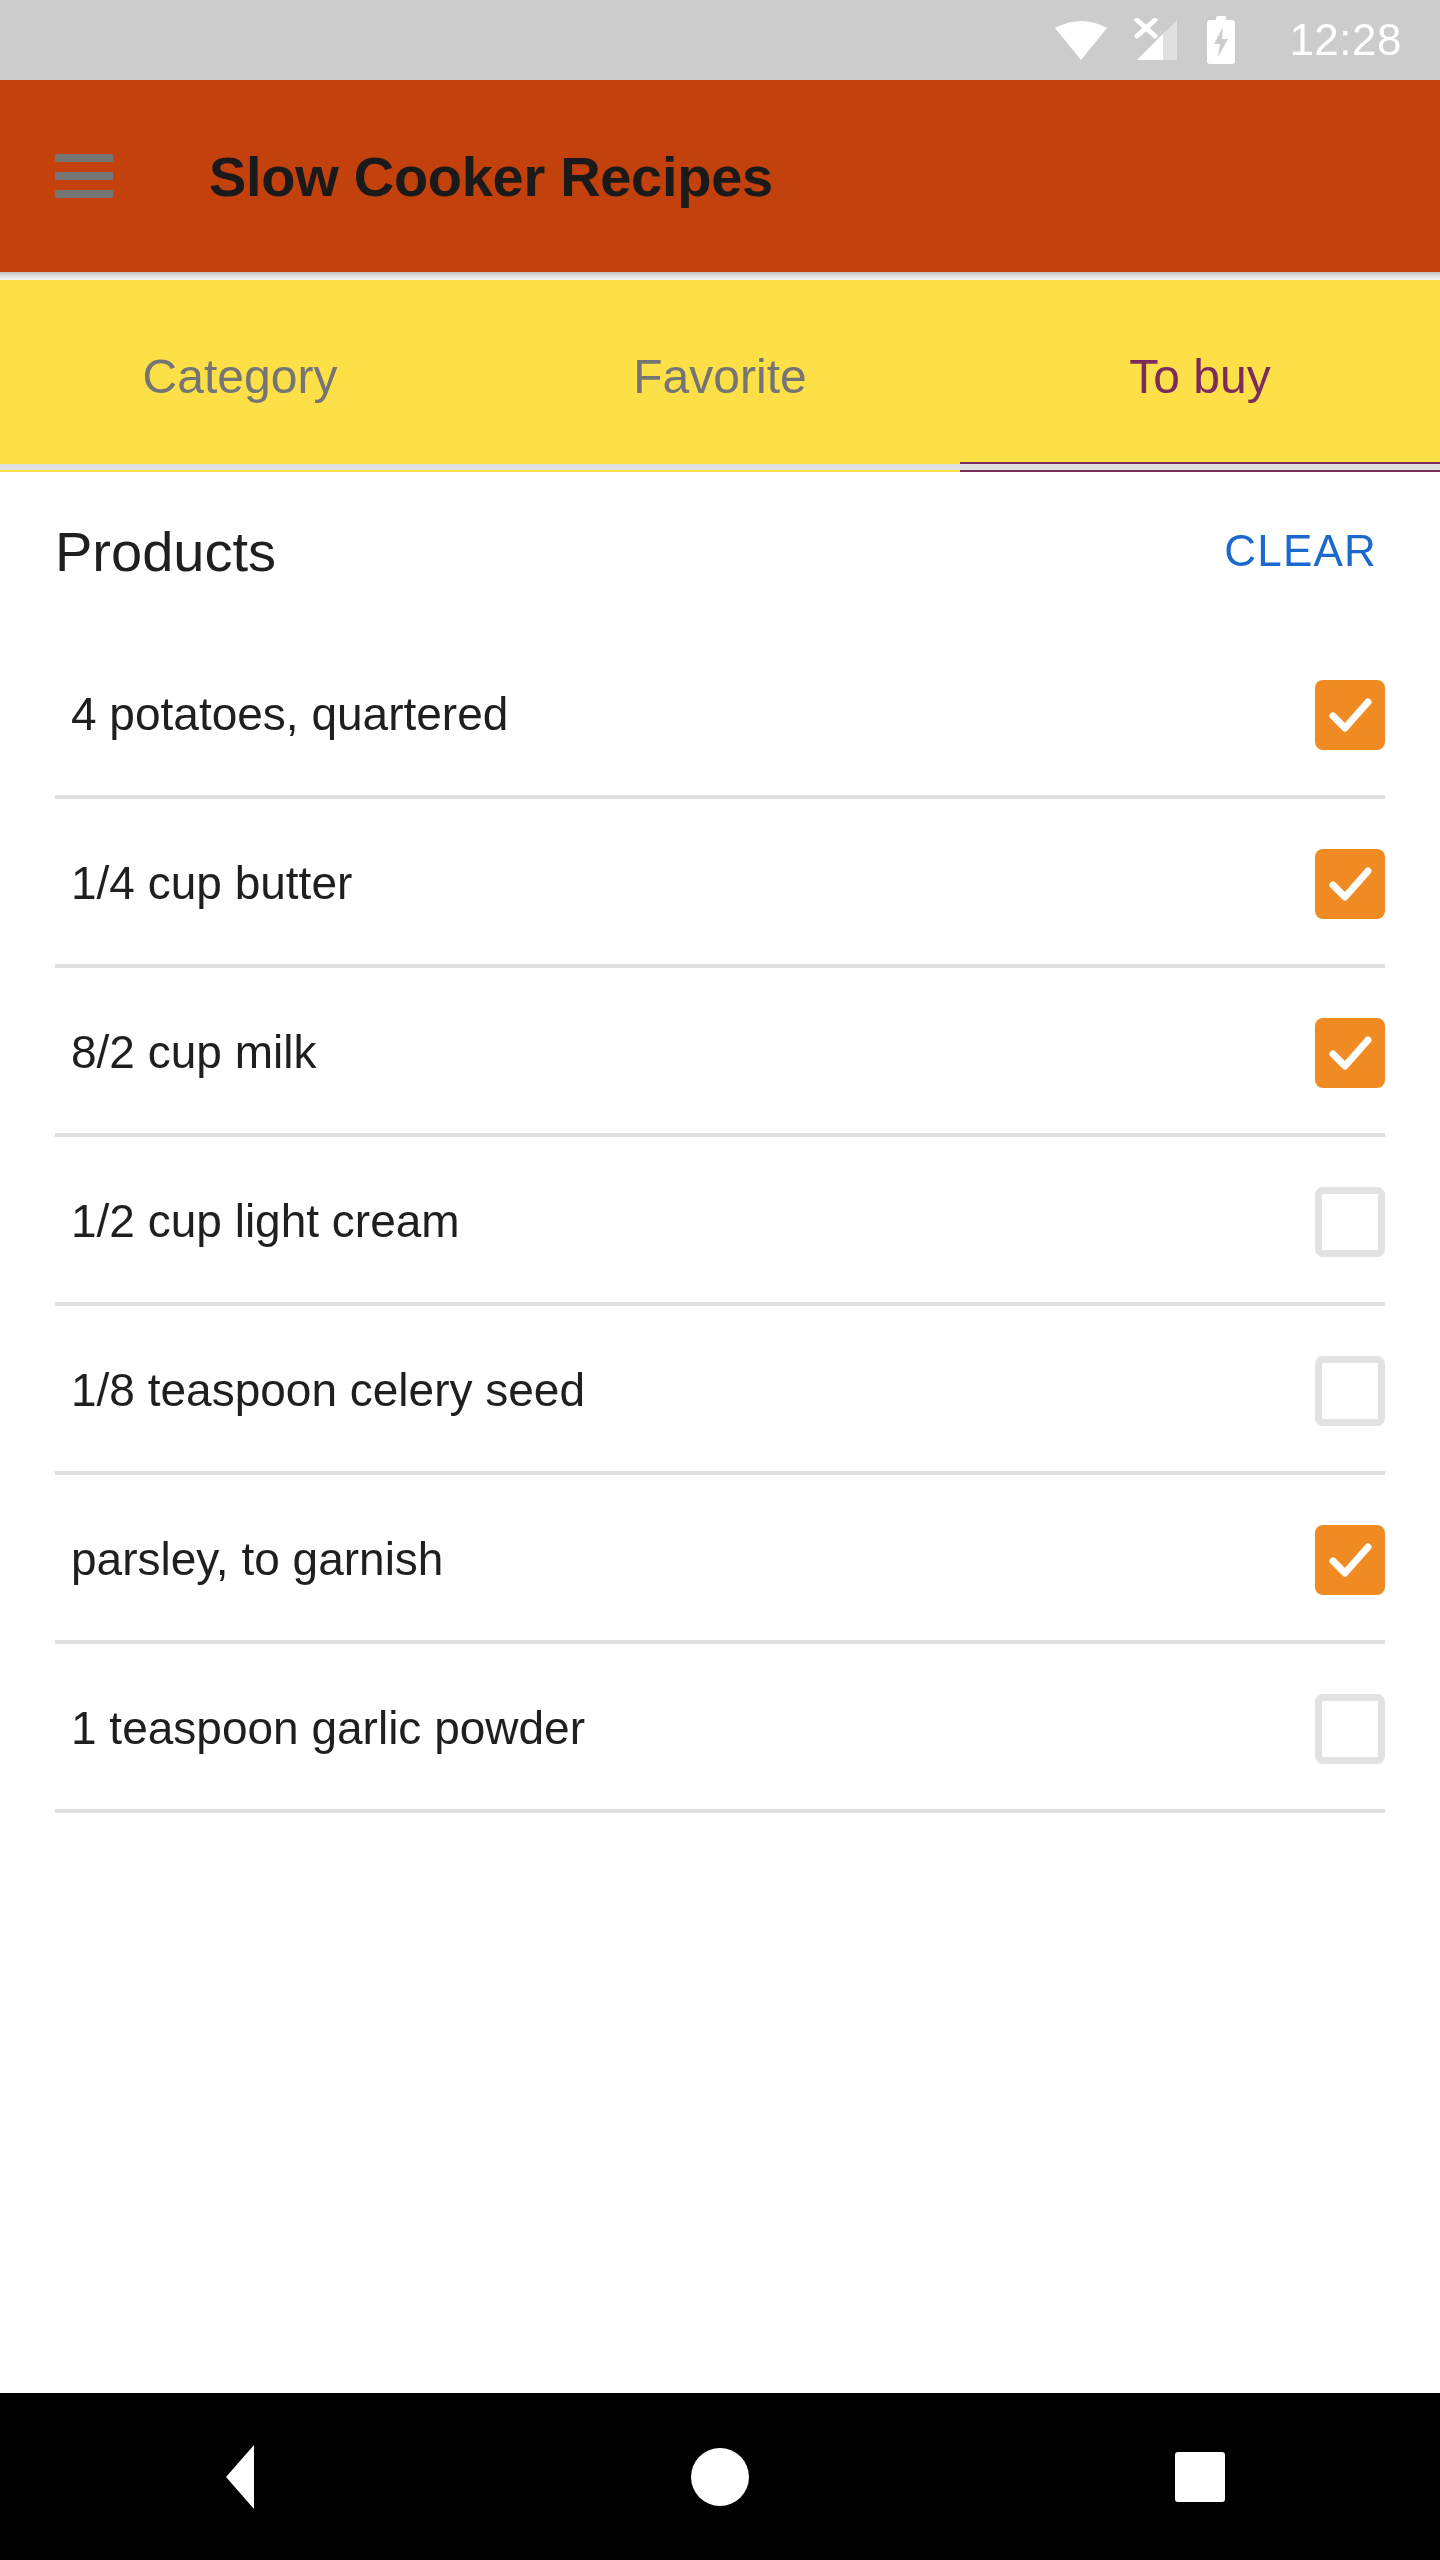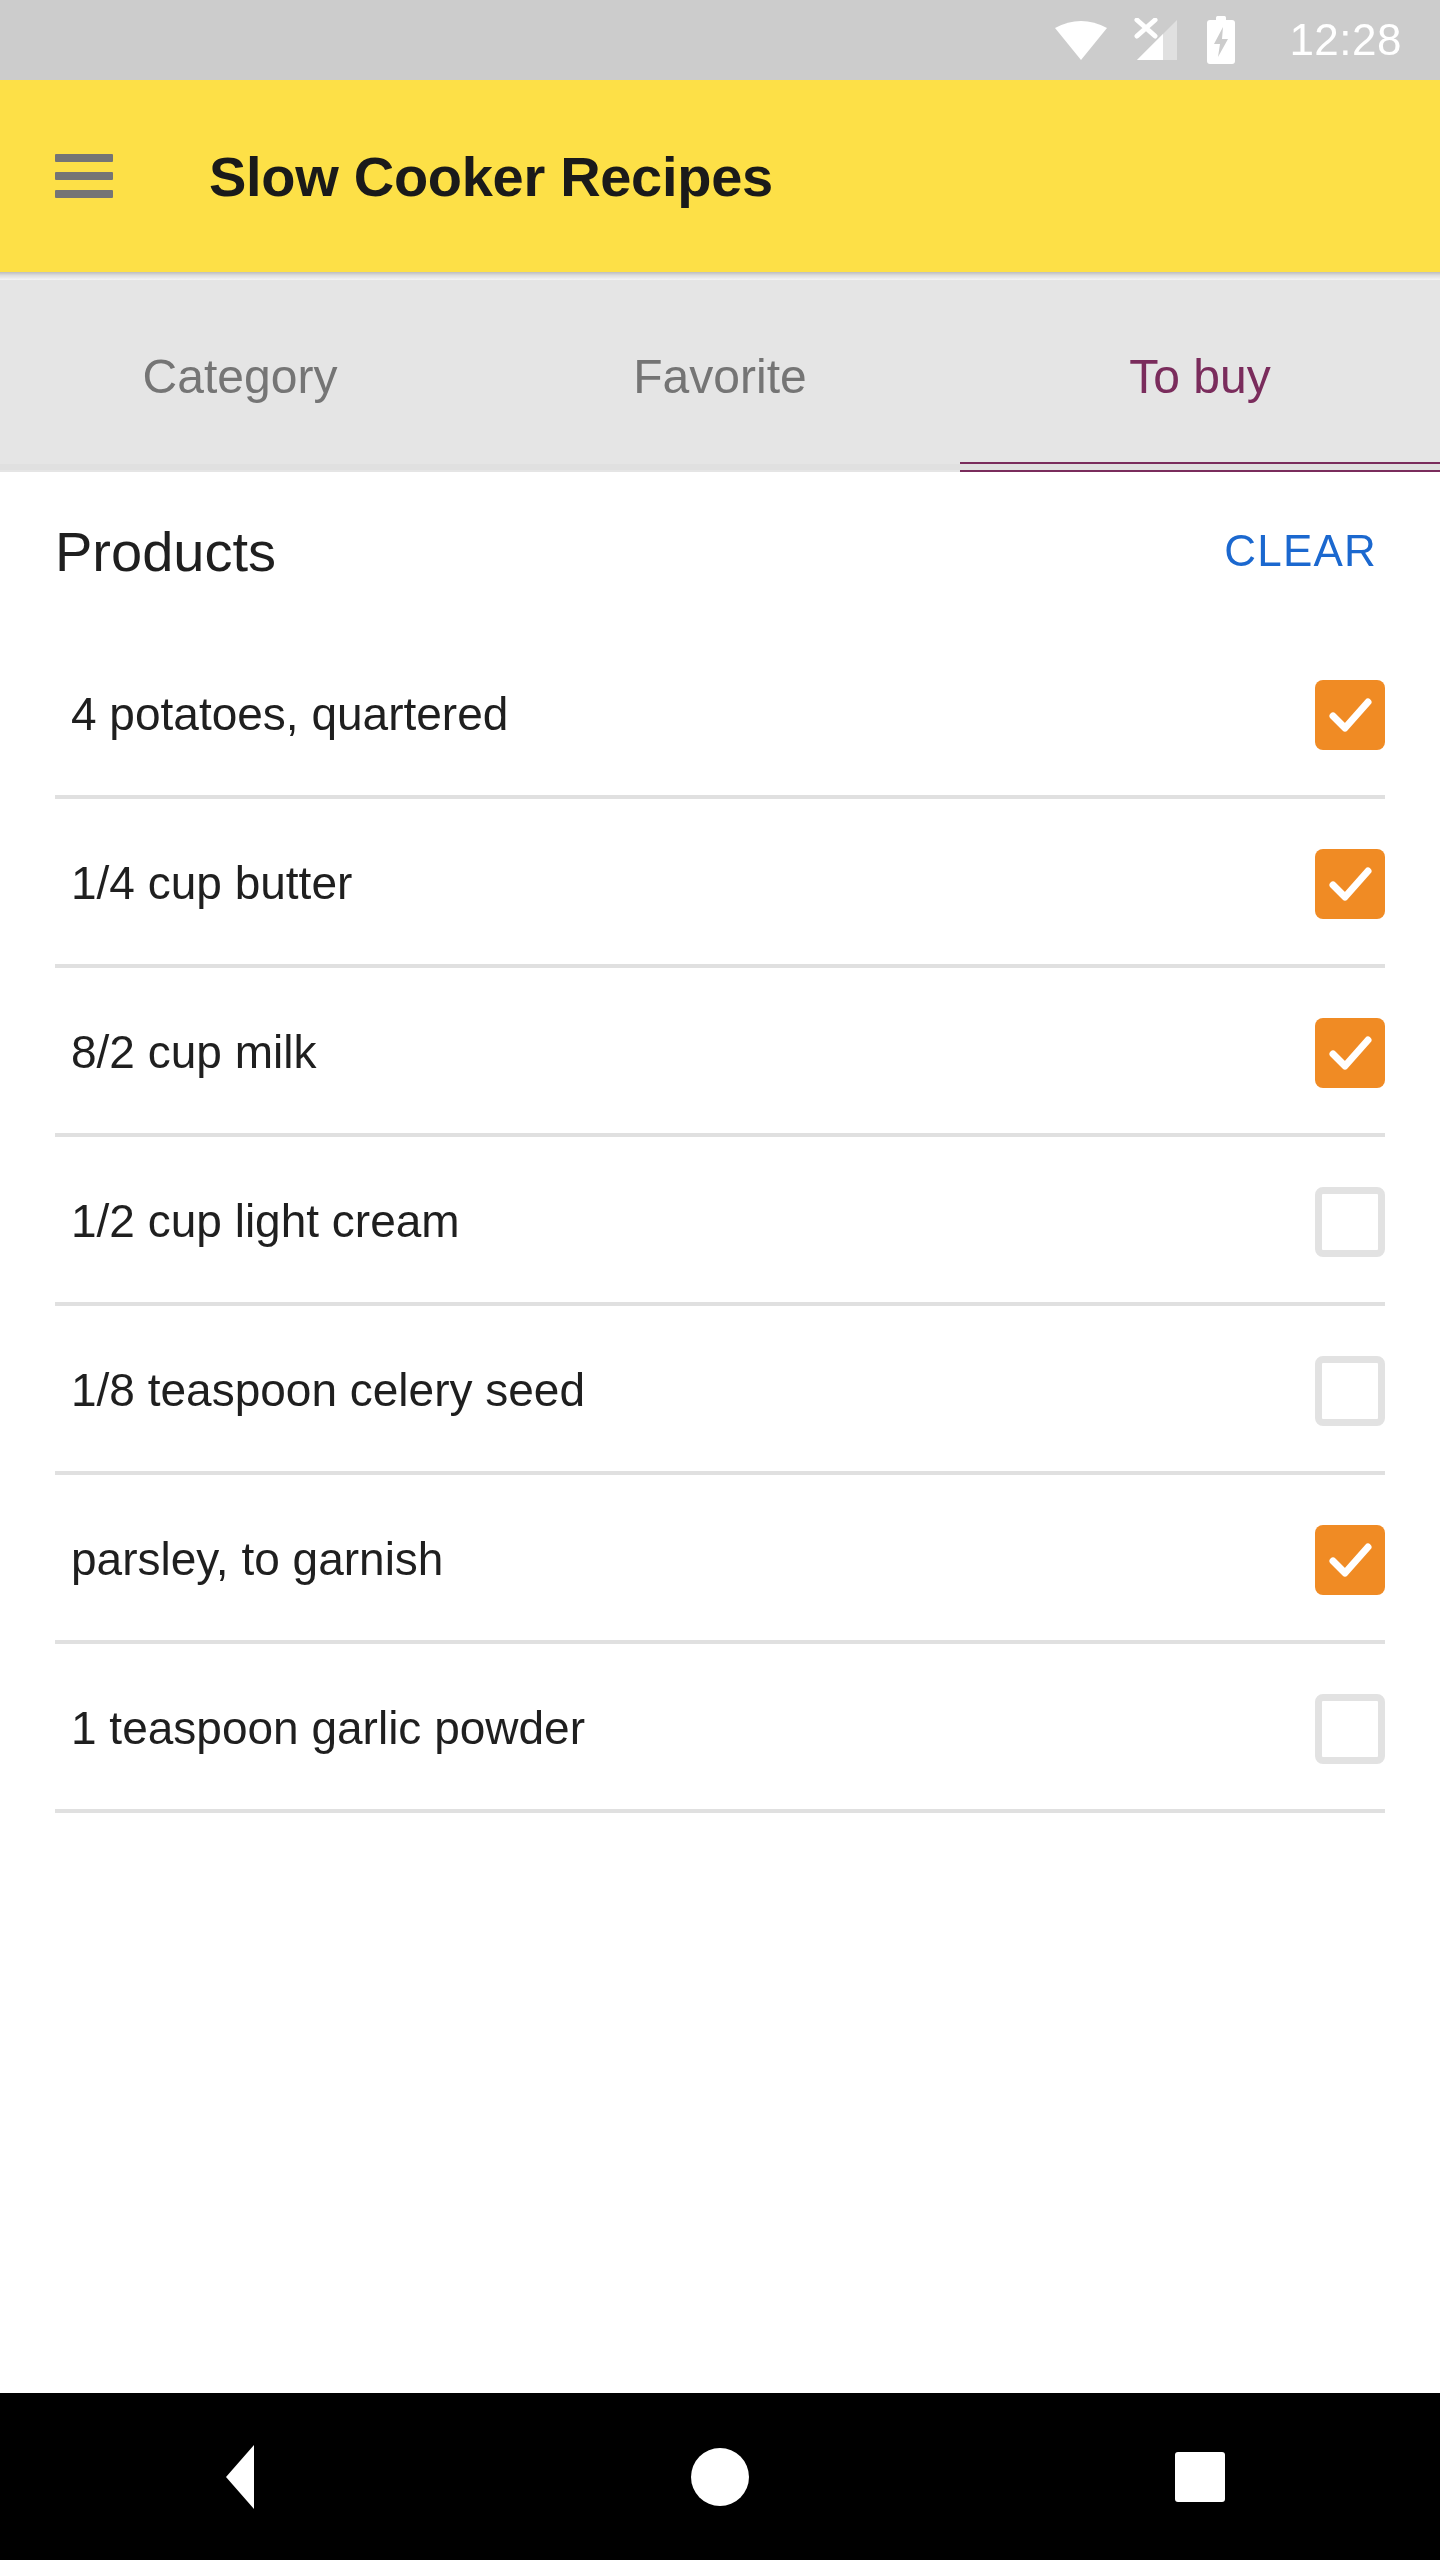--- a/index.html
+++ b/index.html
@@ -23,21 +23,21 @@
   .sb-icon { display:block; }
   .status-time {
     color:#ffffff; font-size:44px; font-weight:400;
     letter-spacing:0.5px; margin-left:26px; line-height:1;
   }
 
   
   .app-bar {
     position:absolute; top:80px; left:0;
     width:1440px; height:192px;
-    background:#fde047;
+    background:#c2410c;
     display:flex; align-items:center;
   }
   .hamburger {
     width:58px; height:44px;
     margin-left:55px;
     display:flex; flex-direction:column; justify-content:space-between;
     cursor:pointer;
   }
   .hamburger span {
     display:block; width:58px; height:8px;
@@ -53,21 +53,21 @@
     position:absolute; top:272px; left:0;
     width:1440px; height:10px;
     background:linear-gradient(to bottom,
         rgba(0,0,0,0.26) 0%, rgba(0,0,0,0.13) 35%, rgba(0,0,0,0.0) 100%);
   }
 
   
   .tab-bar {
     position:absolute; top:280px; left:0;
     width:1440px; height:192px;
-    background:#e5e5e5;
+    background:#fde047;
     display:flex;
   }
   .tab {
     flex:1 1 0;
     display:flex; align-items:center; justify-content:center;
     font-size:48px; color:#757575;
     cursor:pointer; position:relative;
     height:192px;
   }
   .tab.active { color:#7a2c5c; }

